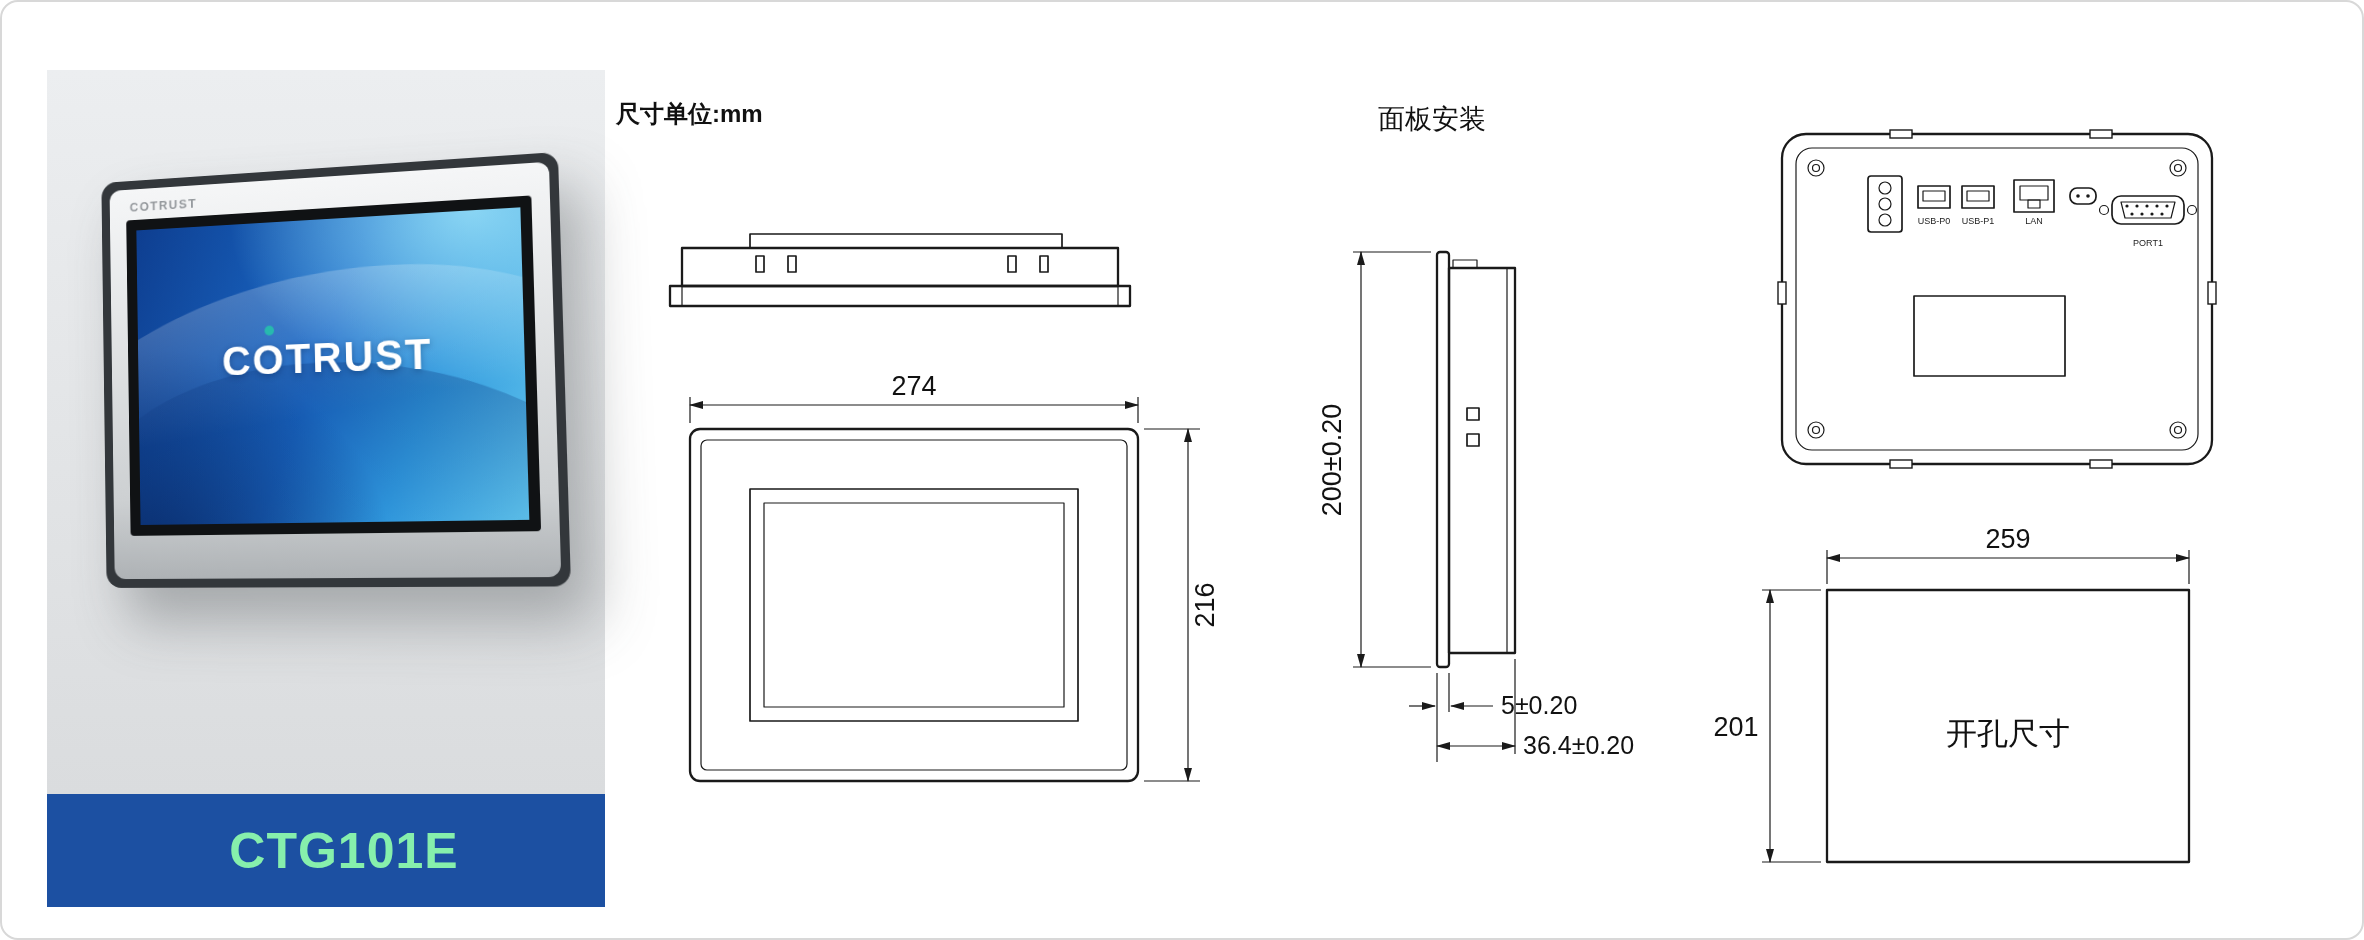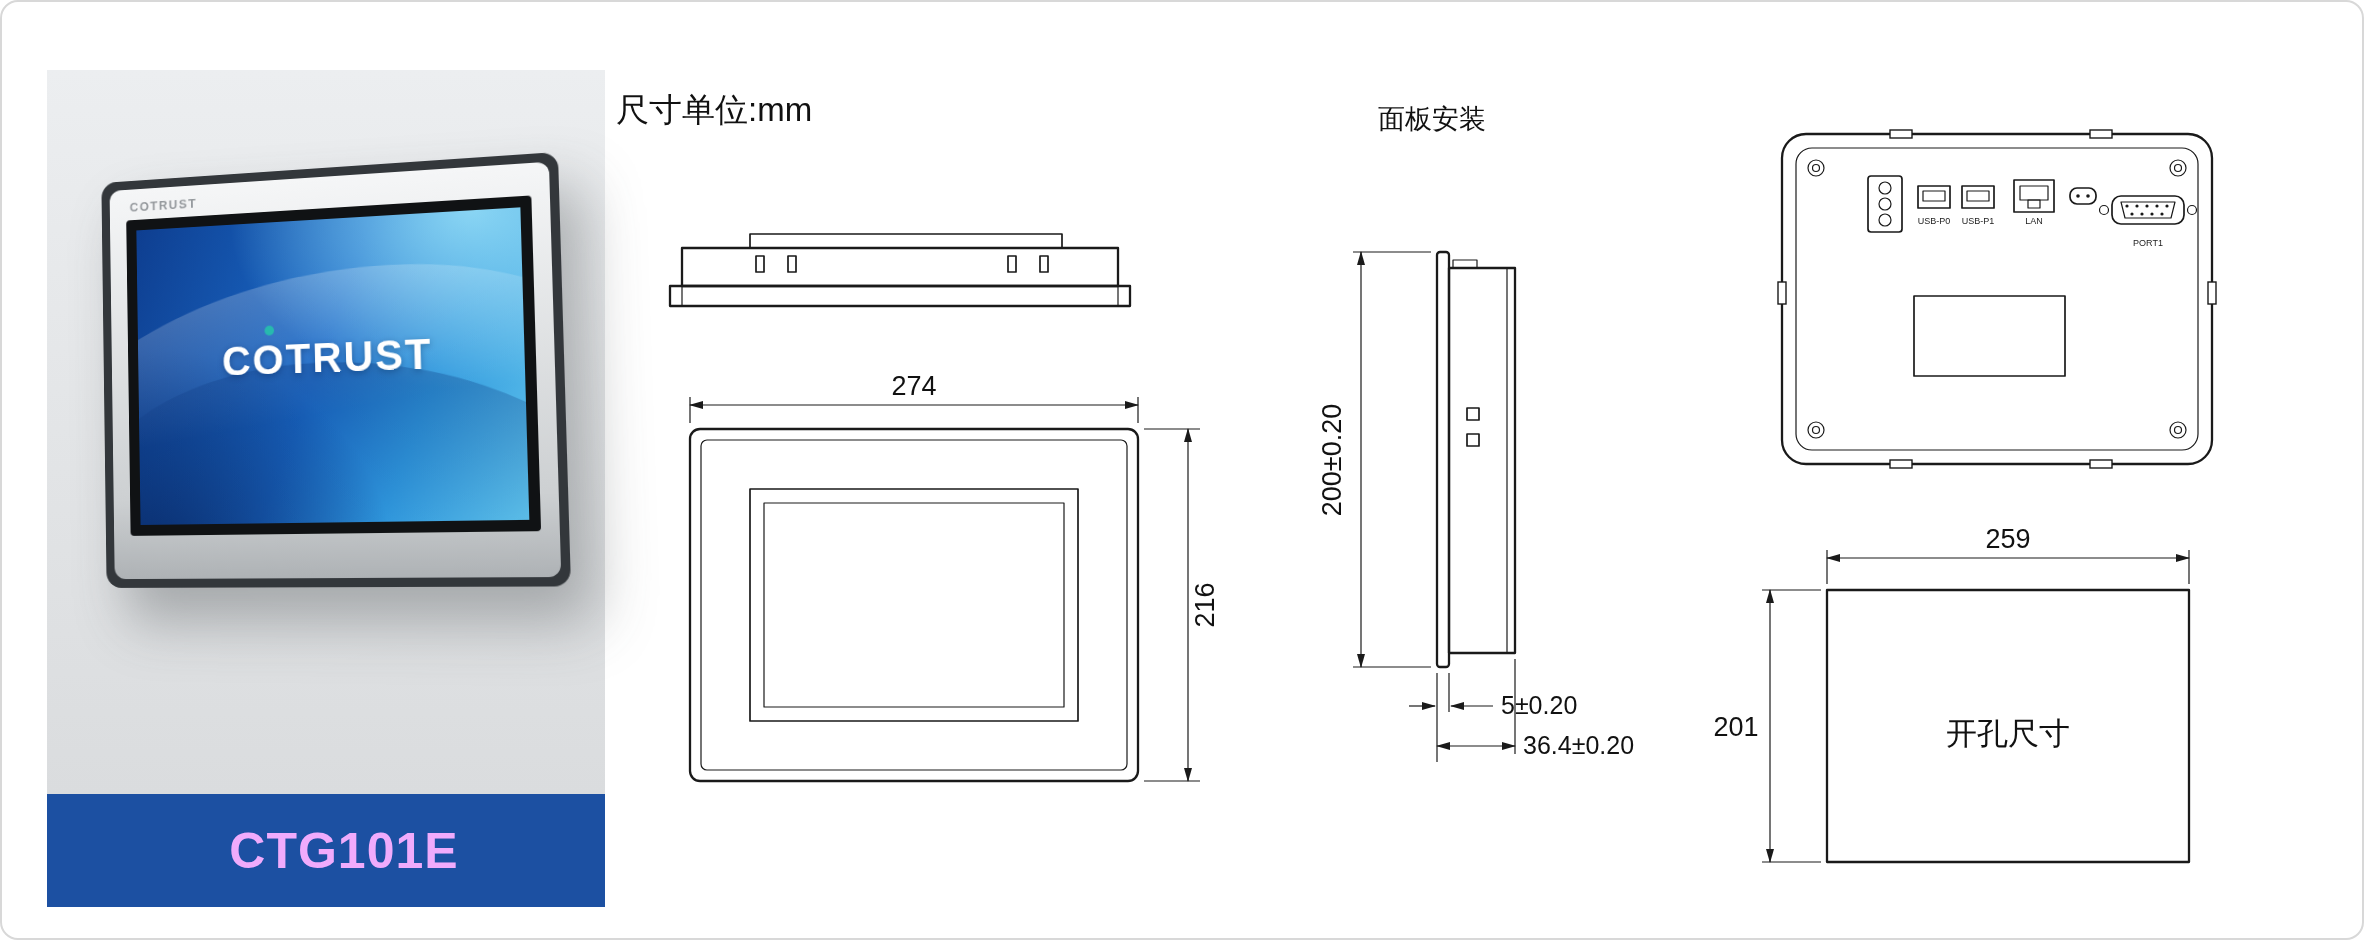--- a/index.html
+++ b/index.html
@@ -58,25 +58,25 @@
   }
   .logo-dot {
     position:absolute; left:calc(50% - 63px); top:-11px; width:10px; height:10px;
     border-radius:50%; background:#27b9ae;
   }
   .model-banner {
     position:absolute; left:45px; top:792px; width:558px; height:113px;
     background:#1c50a2; display:flex; align-items:center; justify-content:center;
   }
   .model-banner span {
-    color:#f0abfc; font-size:50px; font-weight:bold; letter-spacing:1px;margin-left:36px;
+    color:#86efac; font-size:50px; font-weight:bold; letter-spacing:1px;margin-left:36px;
   }
 
   
-  .unit-label { position:absolute; left:614px; top:86px; font-size:33px; font-weight:400; }
+  .unit-label { position:absolute; left:614px; top:96px; font-size:24px; font-weight:700; }
   .panel-title { position:absolute; left:1290px; top:93px; width:280px; text-align:center; font-size:27px; line-height:48px; }
 
   
   svg { position:absolute; overflow:visible; }
   svg text { font-family:inherit; fill:#111; stroke:none; }
   .ol      { fill:none; stroke:#1a1a1a; stroke-width:2.3; stroke-linejoin:round; }
   .ol-med  { fill:none; stroke:#1a1a1a; stroke-width:1.7; stroke-linejoin:round; }
   .ol-thin { fill:none; stroke:#1a1a1a; stroke-width:1.2; stroke-linejoin:round; }
   .dim     { fill:none; stroke:#1a1a1a; stroke-width:1.2; }
   .dim-text  { font-size:27px; }

